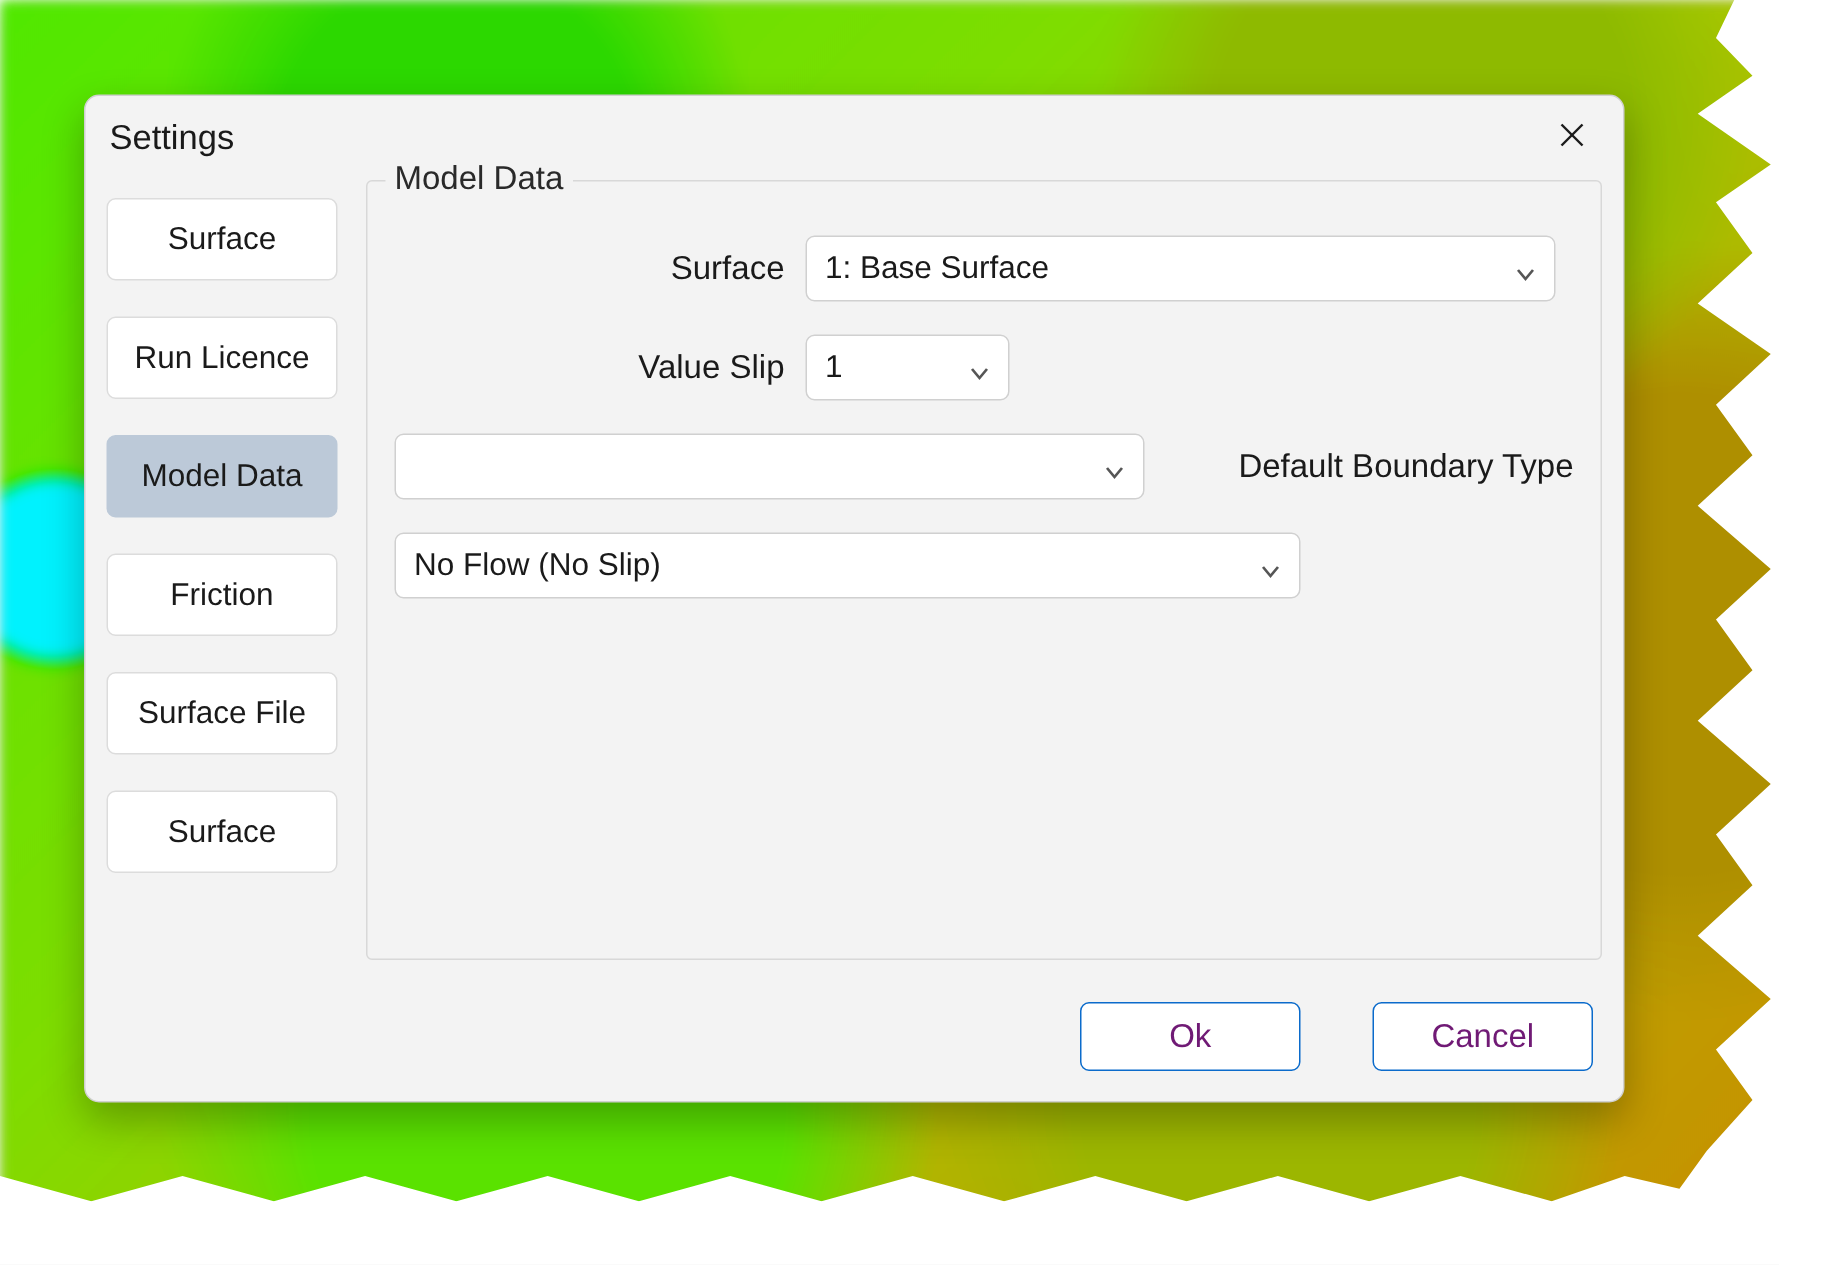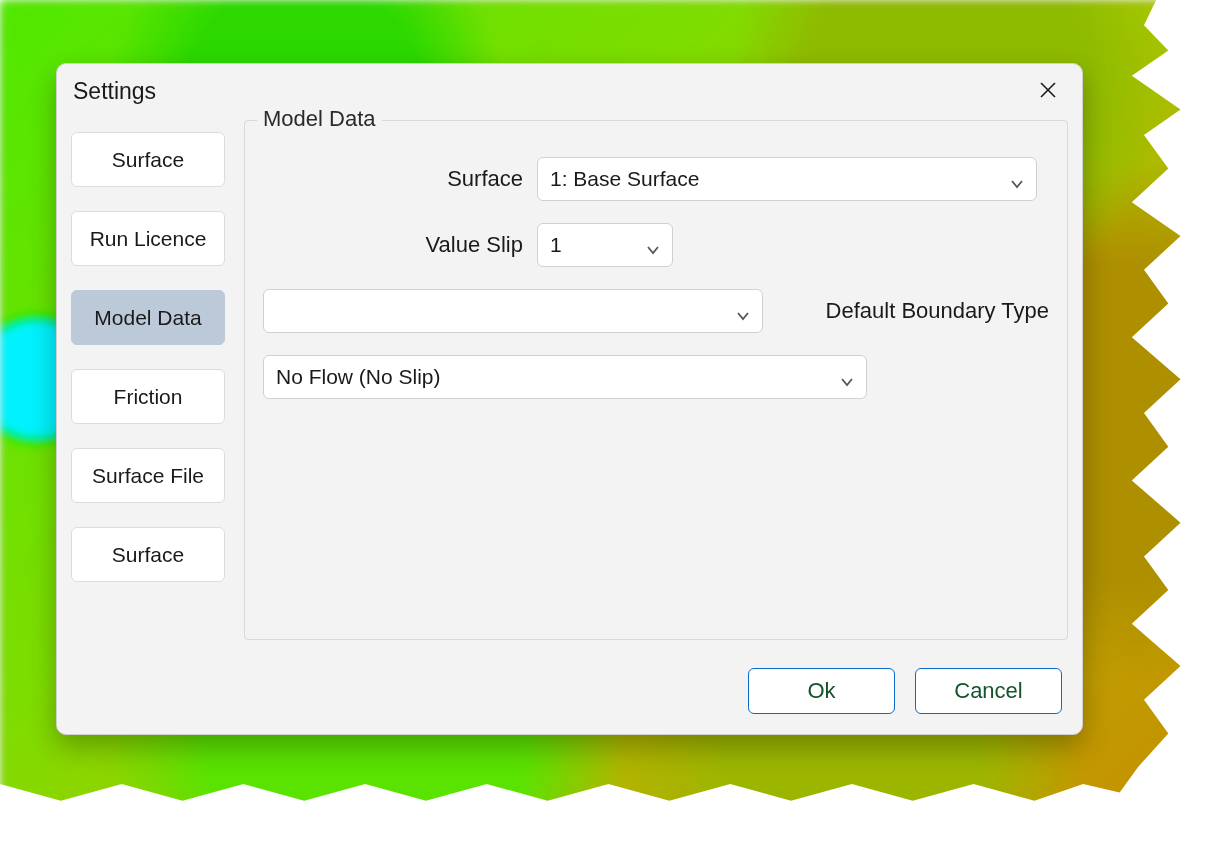--- a/index.html
+++ b/index.html
@@ -137,24 +137,25 @@
 
   .footer {
     padding: 16px 20px 20px 0;
     display:flex; justify-content:flex-end; gap:20px;
   }
   .footer button {
     width:147px; height:46px;
     border:1px solid #0b6bcb;
     border-radius:6px;
     background:#ffffff;
-    color:#14532d;
+    color:#701a75;
     font-size:22px;
     cursor:pointer;
     font-family:inherit;
+    margin-left:28px;
   }
 </style>
 </head>
 <body>
 
 <div class="terrain-wrap">
   <div class="torn-mask">
     <div class="terrain"></div>
   </div>
 </div>

